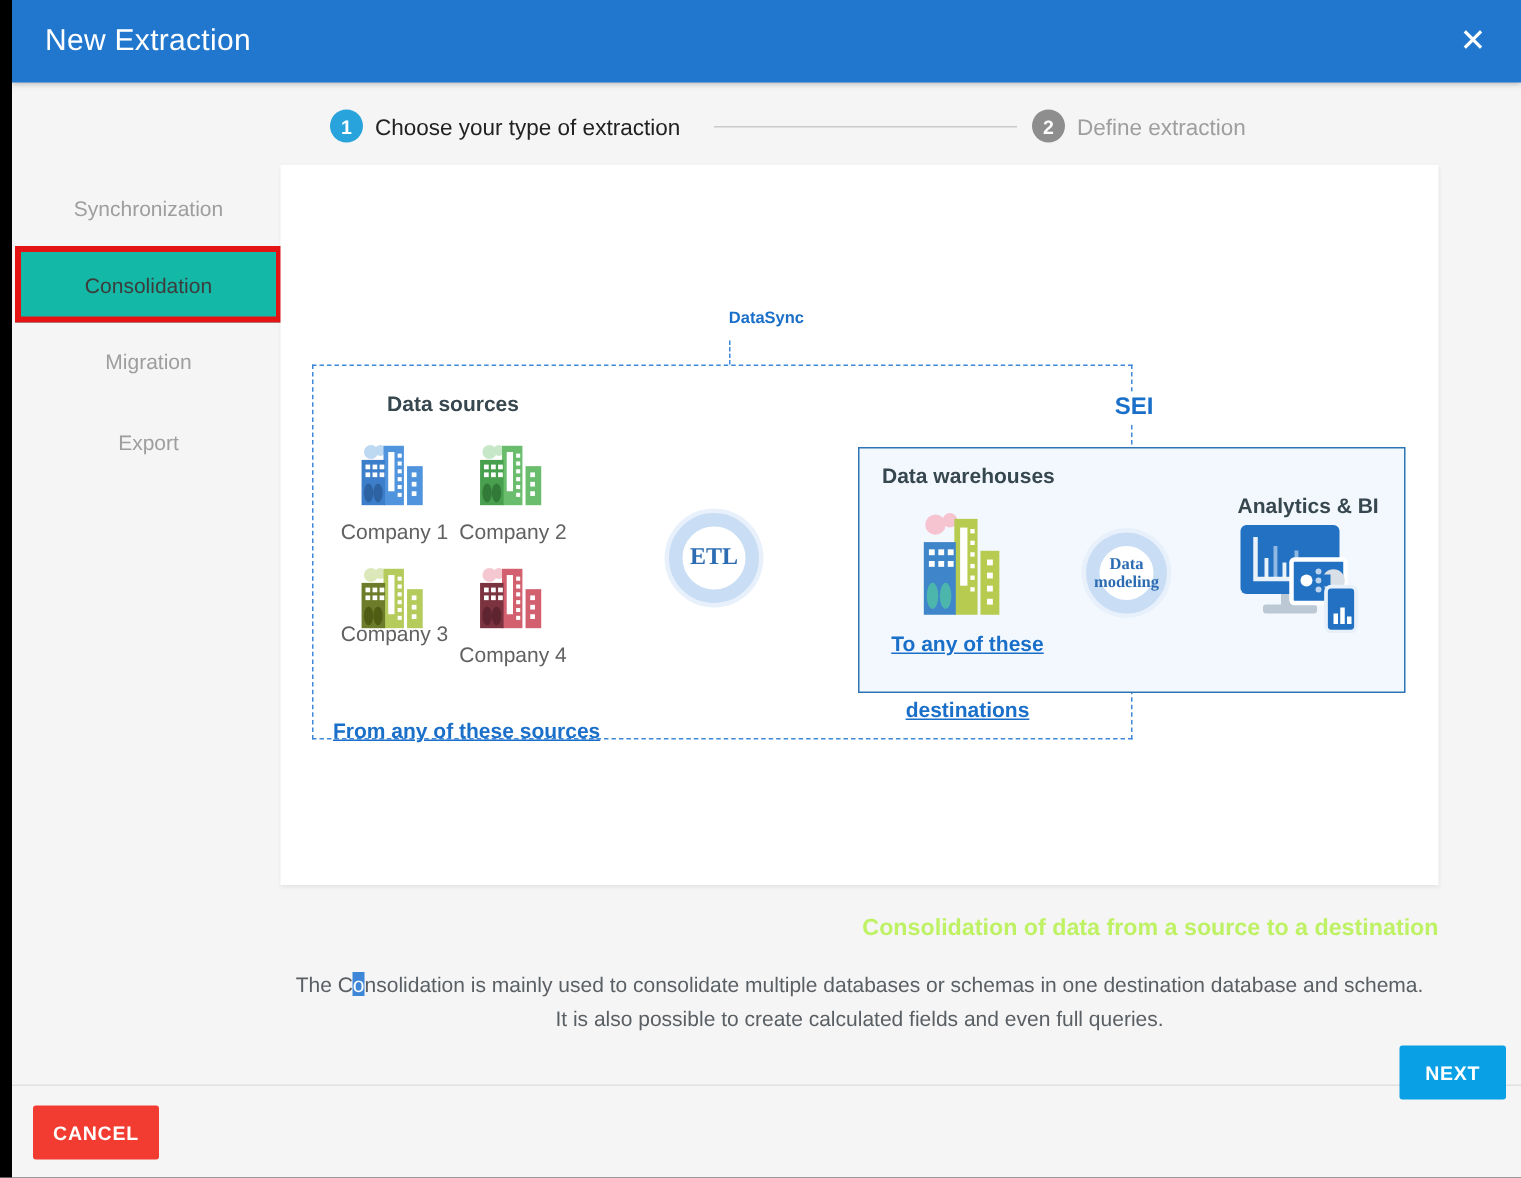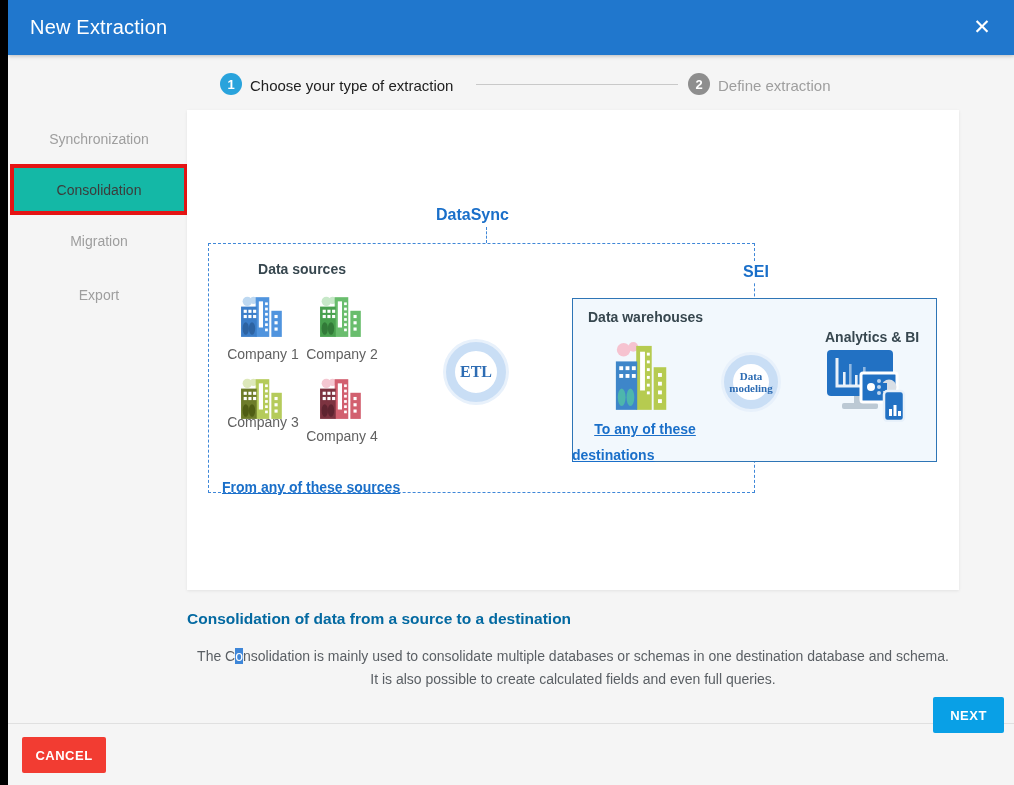--- a/index.html
+++ b/index.html
@@ -32,41 +32,41 @@
   .side-sync{top:131px;}
   .side-migration{top:233px;}
   .side-export{top:287px;}
   .side-selected-box{left:10px;top:164px;width:178px;height:51px;box-sizing:border-box;
     background:#14b8a6;border:4px solid var(--annotation,#e51414);display:flex;align-items:center;
     justify-content:center;font-size:14px;font-weight:500;color:#3c3c3c;cursor:pointer;}
   
   .main-panel{left:187px;top:110px;width:772px;height:480px;background:#fff;box-shadow:0 1px 3px rgba(0,0,0,.08);}
   
   .blue-bold{color:var(--accent_blue,#1a6fc9);font-weight:700;}
-  .datasync-label{left:436px;top:206px;width:100px;text-align:left;font-size:16px;}
+  .datasync-label{left:436px;top:206px;width:100px;text-align:right;font-size:11px;}
   .datasync-vline{left:486px;top:227px;height:16px;border-left:1px dashed var(--dashed_border,#3f87d8);}
   .dashed-box{left:208px;top:243px;width:547px;height:250px;border:1px dashed var(--dashed_border,#3f87d8);box-sizing:border-box;}
   .sei-label{left:735px;top:261px;width:42px;height:21px;background:#fff;text-align:center;font-size:16px;line-height:21px;}
   .sei-box{left:572px;top:298px;width:365px;height:164px;background:var(--sei_bg,#f2f8fd);
     border:1px solid var(--sei_border,#2e75b6);box-sizing:border-box;}
   .group-title{font-size:14px;font-weight:700;color:var(--diagram_title,#37474f);}
   .sources-title{left:232px;top:261px;width:140px;text-align:center;}
   .wh-title{left:588px;top:309px;}
   .bi-title{left:825px;top:329px;}
   .company-icon{width:46px;height:42px;}
   .co1-icon{left:240px;top:295px;} .co2-icon{left:319px;top:295px;}
   .co3-icon{left:240px;top:377px;} .co4-icon{left:319px;top:377px;}
   .company-label{width:80px;text-align:center;font-size:14px;color:#616161;}
   .co1-label{left:223px;top:346px;} .co2-label{left:302px;top:346px;}
   .co3-label{left:223px;top:414px;} .co4-label{left:302px;top:428px;}
   .diagram-link{font-size:14px;font-weight:700;color:var(--accent_blue,#1a6fc9);
     text-decoration:underline;cursor:pointer;}
   .sources-link{left:222px;top:467px;margin-top:12px;}
   .dest-link-1{left:572px;top:421px;width:146px;text-align:center;}
-  .dest-link-2{left:572px;top:447px;width:146px;text-align:left;}
+  .dest-link-2{left:572px;top:465px;width:146px;text-align:center;}
   .ring{border-radius:50%;background:#fff;border:9px solid var(--ring,#c9def5);
     box-shadow:0 0 0 3px var(--ring_halo,#e8f1fb);display:flex;flex-direction:column;
     align-items:center;justify-content:center;color:var(--ring_text,#2d6cb3);font-weight:700;box-sizing:content-box;font-family:Liberation Serif, serif;}
   .etl-ring{left:446px;top:342px;width:42px;height:42px;font-size:16px;}
   .modeling-ring{left:724px;top:355px;width:36px;height:36px;font-size:11px;line-height:12px;text-align:center;}
   .wh-icon{left:612px;top:338px;}
   .bi-icon{left:823px;top:348px;}
   
   .b-win{fill:#fff;}
   .co1 .b-dark{fill:var(--c1_dark,#3c7ec9);} .co1 .b-main{fill:var(--c1_main,#5094de);}
@@ -74,22 +74,22 @@
   .co2 .b-dark{fill:var(--c2_dark,#48a04e);} .co2 .b-main{fill:var(--c2_main,#69bd6d);}
   .co2 .b-cloud{fill:var(--c2_cloud,#c7e8c8);} .co2 .b-tree{fill:var(--c2_tree,#327a38);}
   .co3 .b-dark{fill:var(--c3_dark,#6d7c2a);} .co3 .b-main{fill:var(--c3_main,#b5cb5b);}
   .co3 .b-cloud{fill:var(--c3_cloud,#dde8ba);} .co3 .b-tree{fill:var(--c3_tree,#4f5d14);}
   .co4 .b-dark{fill:var(--c4_dark,#7c3340);} .co4 .b-main{fill:var(--c4_main,#d2606f);}
   .co4 .b-cloud{fill:var(--c4_cloud,#f4c7d1);} .co4 .b-tree{fill:var(--c4_tree,#5e2430);}
   .w-cloud{fill:var(--wh_cloud,#f6c3d0);} .w-blue{fill:var(--wh_blue,#3e86c9);}
   .w-olive{fill:var(--wh_olive,#b6cb50);} .w-tree{fill:var(--wh_tree,#4db6ac);}
   .a-mon{fill:var(--mon_blue,#2271c3);} .a-stand{fill:var(--stand_gray,#bcc9d4);}
   
-  .desc-heading{left:187px;top:610px;width:772px;text-align:left;font-size:15.5px;
-    font-weight:700;color:#0369a1;}
+  .desc-heading{left:187px;top:610px;width:772px;text-align:right;font-size:15.5px;
+    font-weight:700;color:#bef264;}
   .desc-body{left:147px;top:645px;width:852px;text-align:center;font-size:14px;
     color:var(--text_body,#5a5f64);line-height:22.5px;}
   .sel-char{background:var(--selection_bg,#3e86d8);color:#fff;}
   
   .footer-divider{left:8px;top:723px;width:1006px;border-top:1px solid #e0e0e0;}
   .btn{display:flex;align-items:center;justify-content:center;color:#fff;font-size:13px;
     font-weight:700;letter-spacing:.5px;border-radius:2px;cursor:pointer;}
   .cancel-btn{left:22px;top:737px;width:84px;height:36px;background:var(--cancel_bg,#f23c32);}
   .next-btn{left:933px;top:697px;width:71px;height:36px;background:var(--next_bg,#09a0e6);}
 </style>

